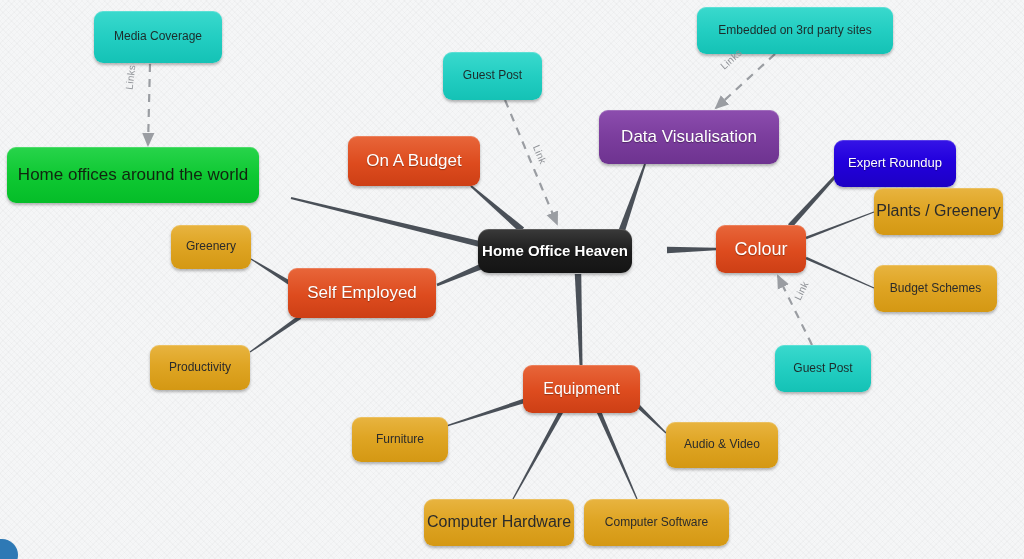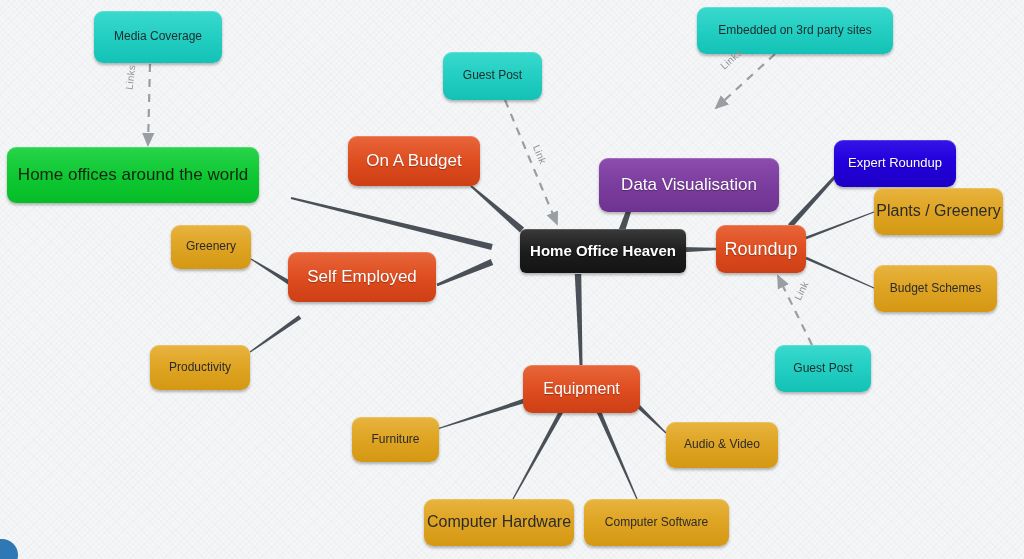--- a/index.html
+++ b/index.html
@@ -62,21 +62,20 @@
     color: #1d2b2a;
   }
   .n-green {
     background: linear-gradient(to bottom, #28d44b 0%, #0ec832 52%, #05bd28 100%);
     color: #11250f;
   }
   .n-purple {
     background: linear-gradient(to bottom, #8c4dae 0%, #7b3d9d 50%, #6e3390 100%);
     color: #ffffff;
     text-shadow: 0 1px 1px rgba(0,0,0,0.35);
-    margin-top: 48px;
   }
   .n-blue {
     background: linear-gradient(to bottom, #3514e6 0%, #2200dd 45%, #1d00c4 100%);
     color: #ffffff;
     text-shadow: 0 1px 1px rgba(0,0,0,0.35);
     margin-top: 40px;
   }
   .edge-label {
     position: absolute;
     font-size: 10px;
@@ -124,21 +123,21 @@
           </marker>
         </defs>
         <line x1="150" y1="64" x2="148" y2="145" stroke="#9a9da2" stroke-width="2.2" stroke-dasharray="8 7" marker-end="url(#arrowhead)"></line>
         <line x1="505" y1="100" x2="557" y2="224" stroke="#9a9da2" stroke-width="2.2" stroke-dasharray="8 7" marker-end="url(#arrowhead)"></line>
         <line x1="775" y1="54" x2="716" y2="108" stroke="#9a9da2" stroke-width="2.2" stroke-dasharray="8 7" marker-end="url(#arrowhead)"></line>
         <line x1="812" y1="345" x2="778" y2="276" stroke="#9a9da2" stroke-width="2.2" stroke-dasharray="8 7" marker-end="url(#arrowhead)"></line>
       </g>
   </svg>
 
   <div id="node-layer">
-      <div class="node n-root" style="left: 520px; top: 229px; width: 166px; height: 44px; font-size: 15px; border-radius: 6px;">
+      <div class="node n-root" style="left: 478px; top: 229px; width: 154px; height: 44px; font-size: 15px;">
         <span>Home Office Heaven</span>
       </div>
       <div class="node n-teal" style="left: 94px; top: 11px; width: 128px; height: 52px; font-size: 12px;">
         <span>Media Coverage</span>
       </div>
       <div class="node n-green" style="left: 7px; top: 147px; width: 252px; height: 56px; font-size: 17px;">
         <span>Home offices around the world</span>
       </div>
       <div class="node n-teal" style="left: 443px; top: 52px; width: 99px; height: 48px; font-size: 12px;">
         <span>Guest Post</span>
@@ -149,44 +148,44 @@
       <div class="node n-teal" style="left: 697px; top: 7px; width: 196px; height: 47px; font-size: 12px;">
         <span>Embedded on 3rd party sites</span>
       </div>
       <div class="node n-purple" style="left: 599px; top: 110px; width: 180px; height: 54px; font-size: 17px;">
         <span>Data Visualisation</span>
       </div>
       <div class="node n-blue" style="left: 834px; top: 100px; width: 122px; height: 47px; font-size: 13px;">
         <span>Expert Roundup</span>
       </div>
       <div class="node n-red" style="left: 716px; top: 225px; width: 90px; height: 48px; font-size: 18px;">
-        <span>Roundup</span>
+        <span>Colour</span>
       </div>
       <div class="node n-gold" style="left: 874px; top: 188px; width: 129px; height: 47px; font-size: 16px;">
         <span>Plants / Greenery</span>
       </div>
       <div class="node n-gold" style="left: 874px; top: 265px; width: 123px; height: 47px; font-size: 12px;">
         <span>Budget Schemes</span>
       </div>
       <div class="node n-teal" style="left: 775px; top: 345px; width: 96px; height: 47px; font-size: 12px;">
         <span>Guest Post</span>
       </div>
-      <div class="node n-red" style="left: 288px; top: 252px; width: 148px; height: 50px; font-size: 17px;">
+      <div class="node n-red" style="left: 288px; top: 268px; width: 148px; height: 50px; font-size: 17px;">
         <span>Self Employed</span>
       </div>
       <div class="node n-gold" style="left: 171px; top: 225px; width: 80px; height: 44px; font-size: 12px;">
         <span>Greenery</span>
       </div>
       <div class="node n-gold" style="left: 150px; top: 345px; width: 100px; height: 45px; font-size: 12px;">
         <span>Productivity</span>
       </div>
       <div class="node n-red" style="left: 523px; top: 365px; width: 117px; height: 48px; font-size: 16px;">
         <span>Equipment</span>
       </div>
-      <div class="node n-gold" style="left: 352px; top: 417px; width: 87px; height: 45px; font-size: 12px;">
+      <div class="node n-gold" style="left: 352px; top: 417px; width: 96px; height: 45px; font-size: 12px;">
         <span>Furniture</span>
       </div>
       <div class="node n-gold" style="left: 666px; top: 422px; width: 112px; height: 46px; font-size: 12px;">
         <span>Audio &amp; Video</span>
       </div>
       <div class="node n-gold" style="left: 424px; top: 499px; width: 150px; height: 47px; font-size: 16px;">
         <span>Computer Hardware</span>
       </div>
       <div class="node n-gold" style="left: 584px; top: 499px; width: 145px; height: 47px; font-size: 12px;">
         <span>Computer Software</span>

